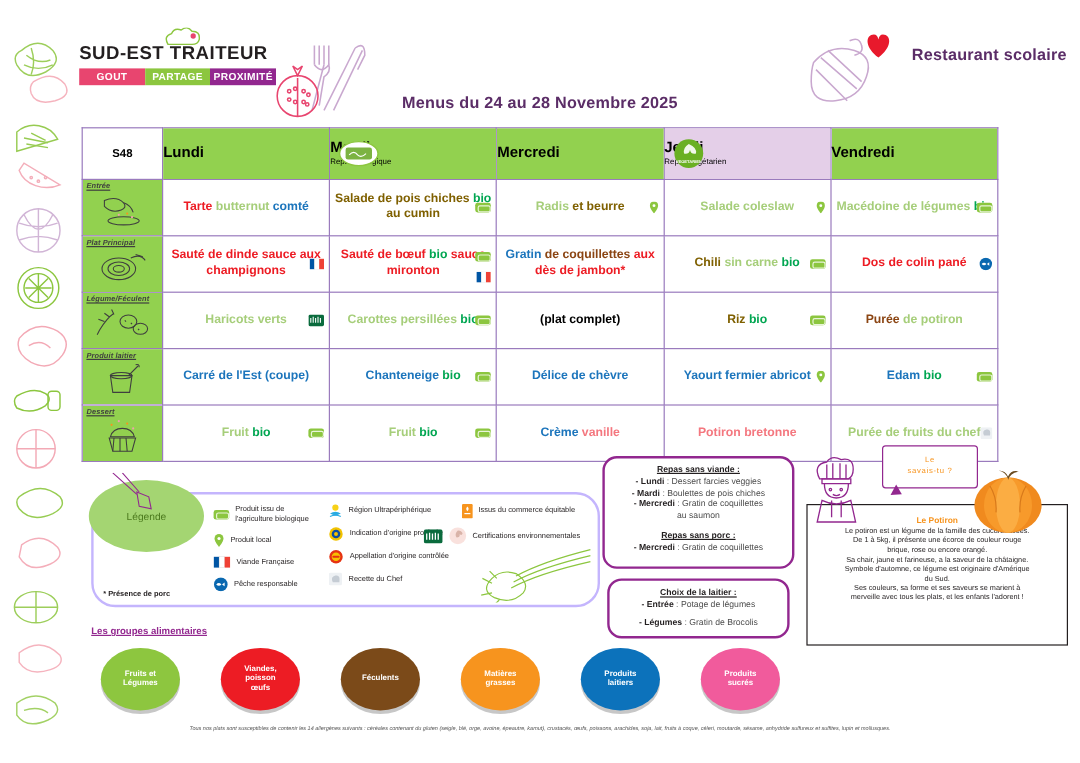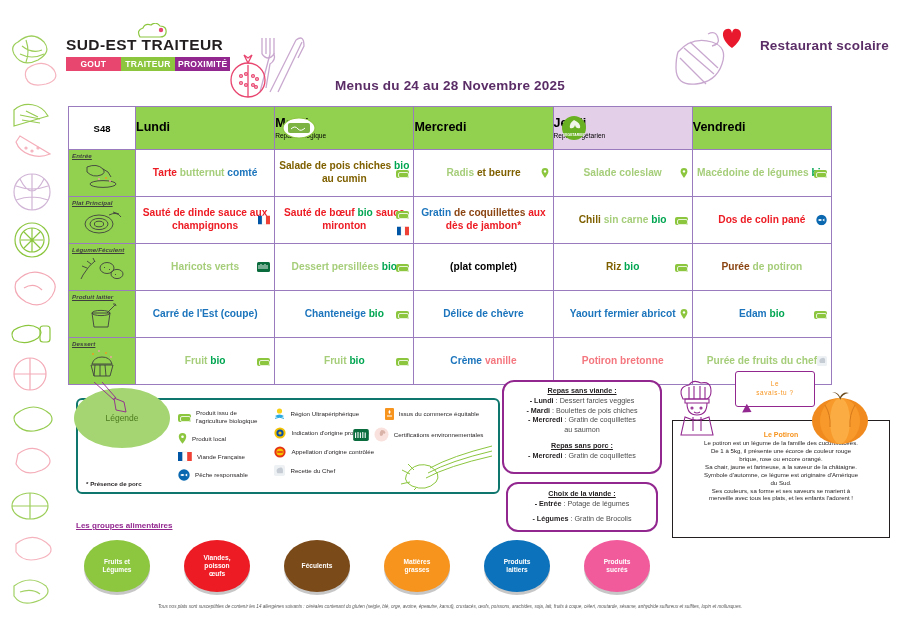--- a/index.html
+++ b/index.html
@@ -65,22 +65,22 @@
   .c-red{color:#ed1c24;}
   .c-blue{color:#1c75bc;}
   .c-green{color:#00a651;}
   .c-lgreen{color:#a6ce7a;}
   .c-olive{color:#7f6000;}
   .c-brown{color:#8b4513;}
   .c-black{color:#000;}
   .c-pink{color:#f4777f;}
 
   
-  .legend-box{position:absolute;left:76px;top:398px;width:420px;height:92px;
-     border:2px solid #0f766e;border-radius:6px;background:#fff;}
+  .legend-box{position:absolute;left:76px;top:410px;width:420px;height:92px;
+     border:2px solid #c4b5fd;border-radius:20px;background:#fff;}
   .legend-bubble{position:absolute;left:-4px;top:-12px;width:96px;height:60px;border-radius:50%;
      background:#a4d572;display:flex;align-items:center;justify-content:center;}
   .legend-bubble span{font-size:8.5px;color:#4c7a1e;font-weight:normal;}
   .legend-cols{position:absolute;left:100px;top:8px;right:6px;display:flex;gap:6px;}
   .legend-col{display:flex;flex-direction:column;gap:7px;}
   .legend-col.c1{width:118px;}
   .legend-col.c2{width:136px;}
   .legend-col.c3{width:140px;}
   .legend-item{display:flex;align-items:center;gap:5px;}
   .legend-item .txt{font-size:6.2px;color:#231f20;line-height:1.25;}
@@ -193,21 +193,21 @@
   </div>
 
   <div class="brand">
     <svg class="chef-hat" width="36" height="18" viewBox="0 0 36 18">
       <path d="M4 14 q-4-7 3-9 q2-5 8-3 q5-4 9 1 q7 0 6 7 q-1 4 -6 4z" fill="none" stroke="#8cc63f" stroke-width="1.2"></path>
       <circle cx="25" cy="7" r="2.2" fill="#e8456f"></circle>
     </svg>
     <div class="brand-name">SUD-EST TRAITEUR</div>
     <div class="brand-tags">
       <div class="tag t1">GOUT</div>
-      <div class="tag t2">TRAITEUR</div>
+      <div class="tag t2">PARTAGE</div>
       <div class="tag t3">PROXIMITÉ</div>
     </div>
   </div>
 
   <svg class="cutlery" width="80" height="66" viewBox="0 0 80 66">
     <g fill="none" stroke="#c9a8cf" stroke-width="1.3">
       <path d="M30 62 L56 10"></path>
         <path d="M38 62 L62 12"></path>
       <path d="M56 10 q8-6 8 6 l-6 12"></path>
       <path d="M20 62 L30 24"></path>
@@ -387,21 +387,21 @@
             </svg>
           </td>
           <td class="cell">
             <div class="dish c-lgreen">Haricots verts</div>
             <svg class="cell-mark" width="13" height="10" viewBox="0 0 13 10">
               <rect x="0" y="0" width="13" height="10" rx="1.5" fill="#0a6b3d"></rect>
               <path d="M2 7 v-4 M4 7 v-5 M6 7 v-4 M8 7 v-5 M10 7 v-4" stroke="#fff" stroke-width=".9"></path>
             </svg>
           </td>
           <td class="cell">
-            <div class="dish"><span class="c-lgreen">Dessert persillées </span><span class="c-green">bio</span></div>
+            <div class="dish"><span class="c-lgreen">Carottes persillées </span><span class="c-green">bio</span></div>
             <span class="cell-mark"><span class="bio-chip"></span></span>
           </td>
           <td class="cell">
             <div class="dish c-black">(plat complet)</div>
           </td>
           <td class="cell">
             <div class="dish"><span class="c-olive">Riz </span><span class="c-green">bio</span></div>
             <span class="cell-mark"><span class="bio-chip"></span></span>
           </td>
           <td class="cell">
@@ -600,21 +600,21 @@
     <div class="ib-line"><b>- Lundi</b><span> : </span><span>Dessert farcies veggies</span></div>
     <div class="ib-line"><b>- Mardi</b><span> : </span><span>Boulettes de pois chiches</span></div>
     <div class="ib-line"><b>- Mercredi</b><span> : </span><span>Gratin de coquillettes</span></div>
     <div class="ib-line">au saumon</div>
     <div class="ib-gap"></div>
     <div class="ib-title">Repas sans porc :</div>
     <div class="ib-line"><b>- Mercredi</b><span> : </span><span>Gratin de coquillettes</span></div>
   </div>
 
   <div class="choice-box">
-    <div class="ib-title">Choix de la viande :</div>
+    <div class="ib-title">Choix de la laitier :</div>
     <div class="ib-line"><b>- Entrée</b><span> : </span><span>Potage de légumes</span></div>
     <div class="ib-gap" style="height:5px"></div>
     <div class="ib-line"><b>- Légumes</b><span> : </span><span>Gratin de Brocolis</span></div>
   </div>
 
   <div class="potiron-panel">
     <svg class="chef-fig" width="70" height="66" viewBox="0 0 70 66">
       <g fill="none" stroke="#92278f" stroke-width="1.1">
         <path d="M16 22 q-6-12 6-14 q4-6 12-2 q10-2 10 8 q0 6 -4 8z"></path>
         <path d="M18 22 h24 v4 h-24z"></path>

